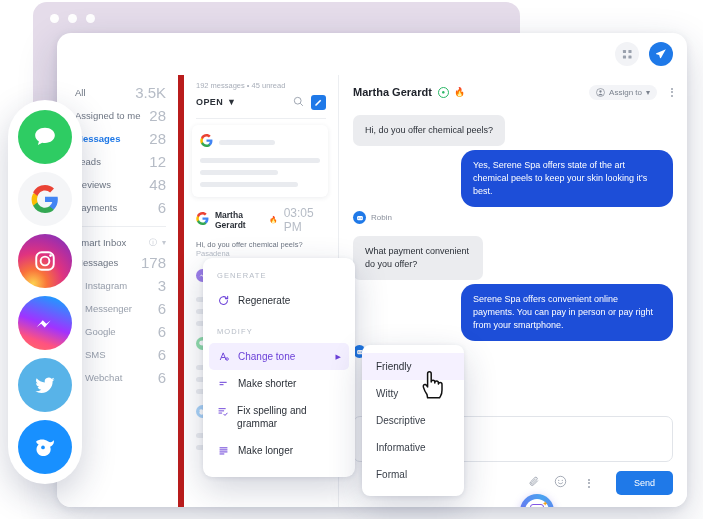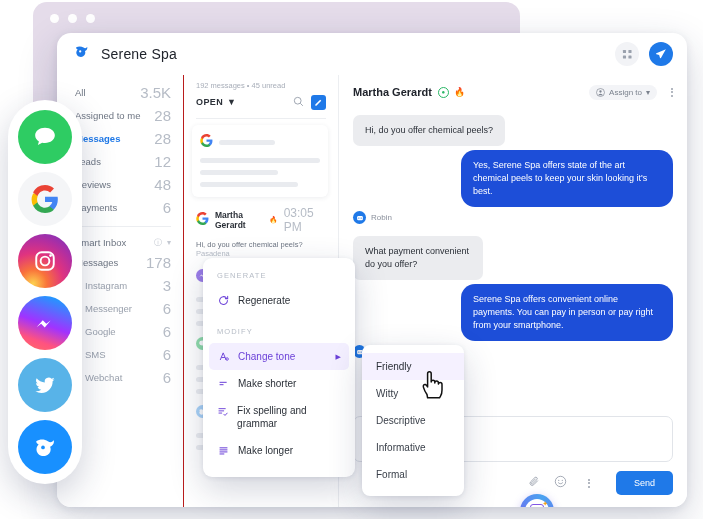--- a/index.html
+++ b/index.html
@@ -50,21 +50,21 @@
     width: 24px; height: 24px; border-radius: 50%;
     background: #1f79e8; display: flex; align-items: center; justify-content: center;
   }
 
   
   .body-cols { display: flex; height: 432px; }
 
   
   .nav {
     width: 127px; flex: 0 0 127px; padding: 6px 0 0 0;
-    background: #ffffff; border-right: 1px solid #b91c1c;
+    background: #ffffff; border-right: 6px solid #b91c1c;
   }
   .nav-row {
     display: flex; align-items: center; justify-content: space-between;
     padding: 3px 12px 3px 18px; font-size: 9.5px; color: #6e7683;
   }
   .nav-row .cnt { color: #b6bcc6; font-size: 15px; }
   .nav-row.active .lbl { color: #1f79e8; font-weight: bold; }
   .nav-divider { height: 1px; background: #eceef1; margin: 7px 12px 7px 18px; }
   .nav-section {
     display: flex; align-items: center; justify-content: space-between;
@@ -231,29 +231,20 @@
     <div class="dots">
       <span class="dot"></span>
       <span class="dot"></span>
       <span class="dot"></span>
     </div>
   </div>
 
   <div class="app">
 
     <div class="app-head">
-      <div class="brand">
-        <span>
-          <svg width="18" height="18" viewBox="0 0 24 24">
-              <path d="M4 6c3-2 7-2 10 0 2 1.5 4 1 5-1 .6 3-1 5-3 5.6 1 2.4.2 5.2-2 6.8-2.6 1.9-6.4 1.4-8.4-1.1-1.8-2.3-1.5-5.7.6-7.6C4.5 8 4 7 4 6z" fill="#1f79e8"></path>
-              <circle cx="9.6" cy="11.2" r="1.5" fill="#fff"></circle>
-            </svg>
-        </span>
-        <span class="brand-name">Serene Spa</span>
-      </div>
       <div class="head-right">
         <span class="grid-btn">
           <svg width="11" height="11" viewBox="0 0 12 12">
               <g fill="#9aa1ad">
                 <rect x="1" y="1" width="3.4" height="3.4" rx=".7"></rect>
                 <rect x="7" y="1" width="3.4" height="3.4" rx=".7"></rect>
                 <rect x="1" y="7" width="3.4" height="3.4" rx=".7"></rect>
                 <rect x="7" y="7" width="3.4" height="3.4" rx=".7"></rect>
               </g>
             </svg>

